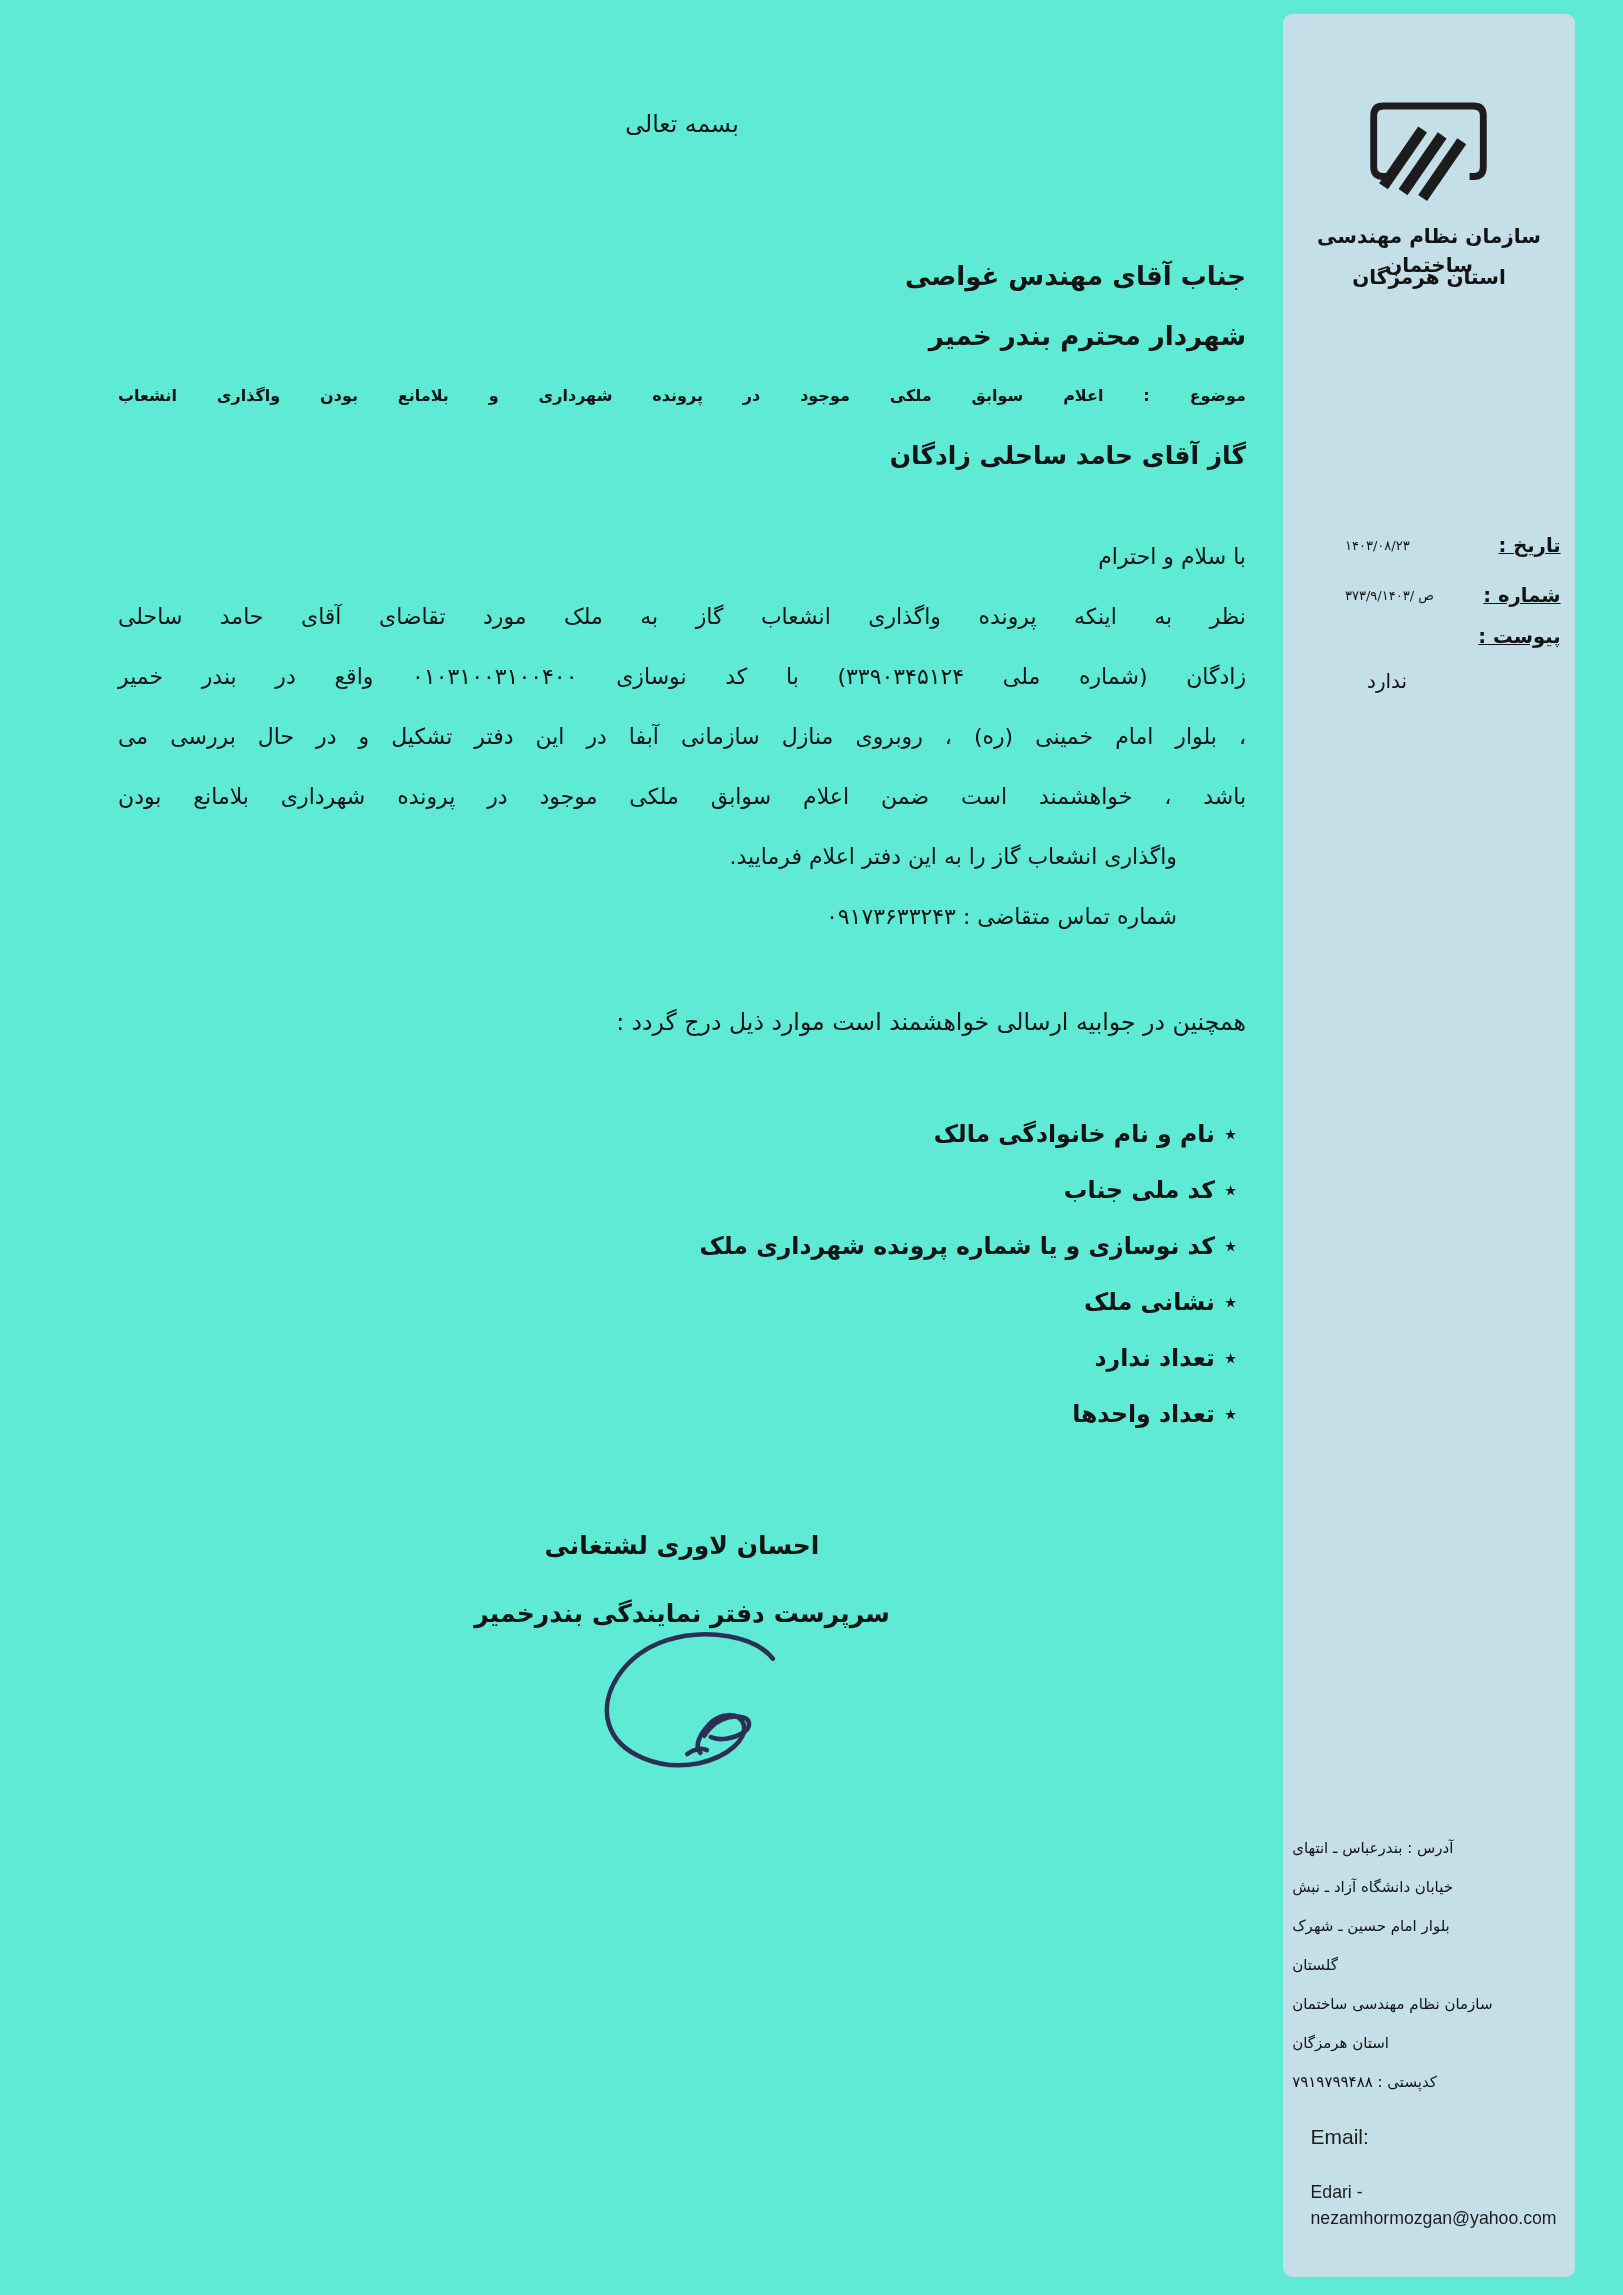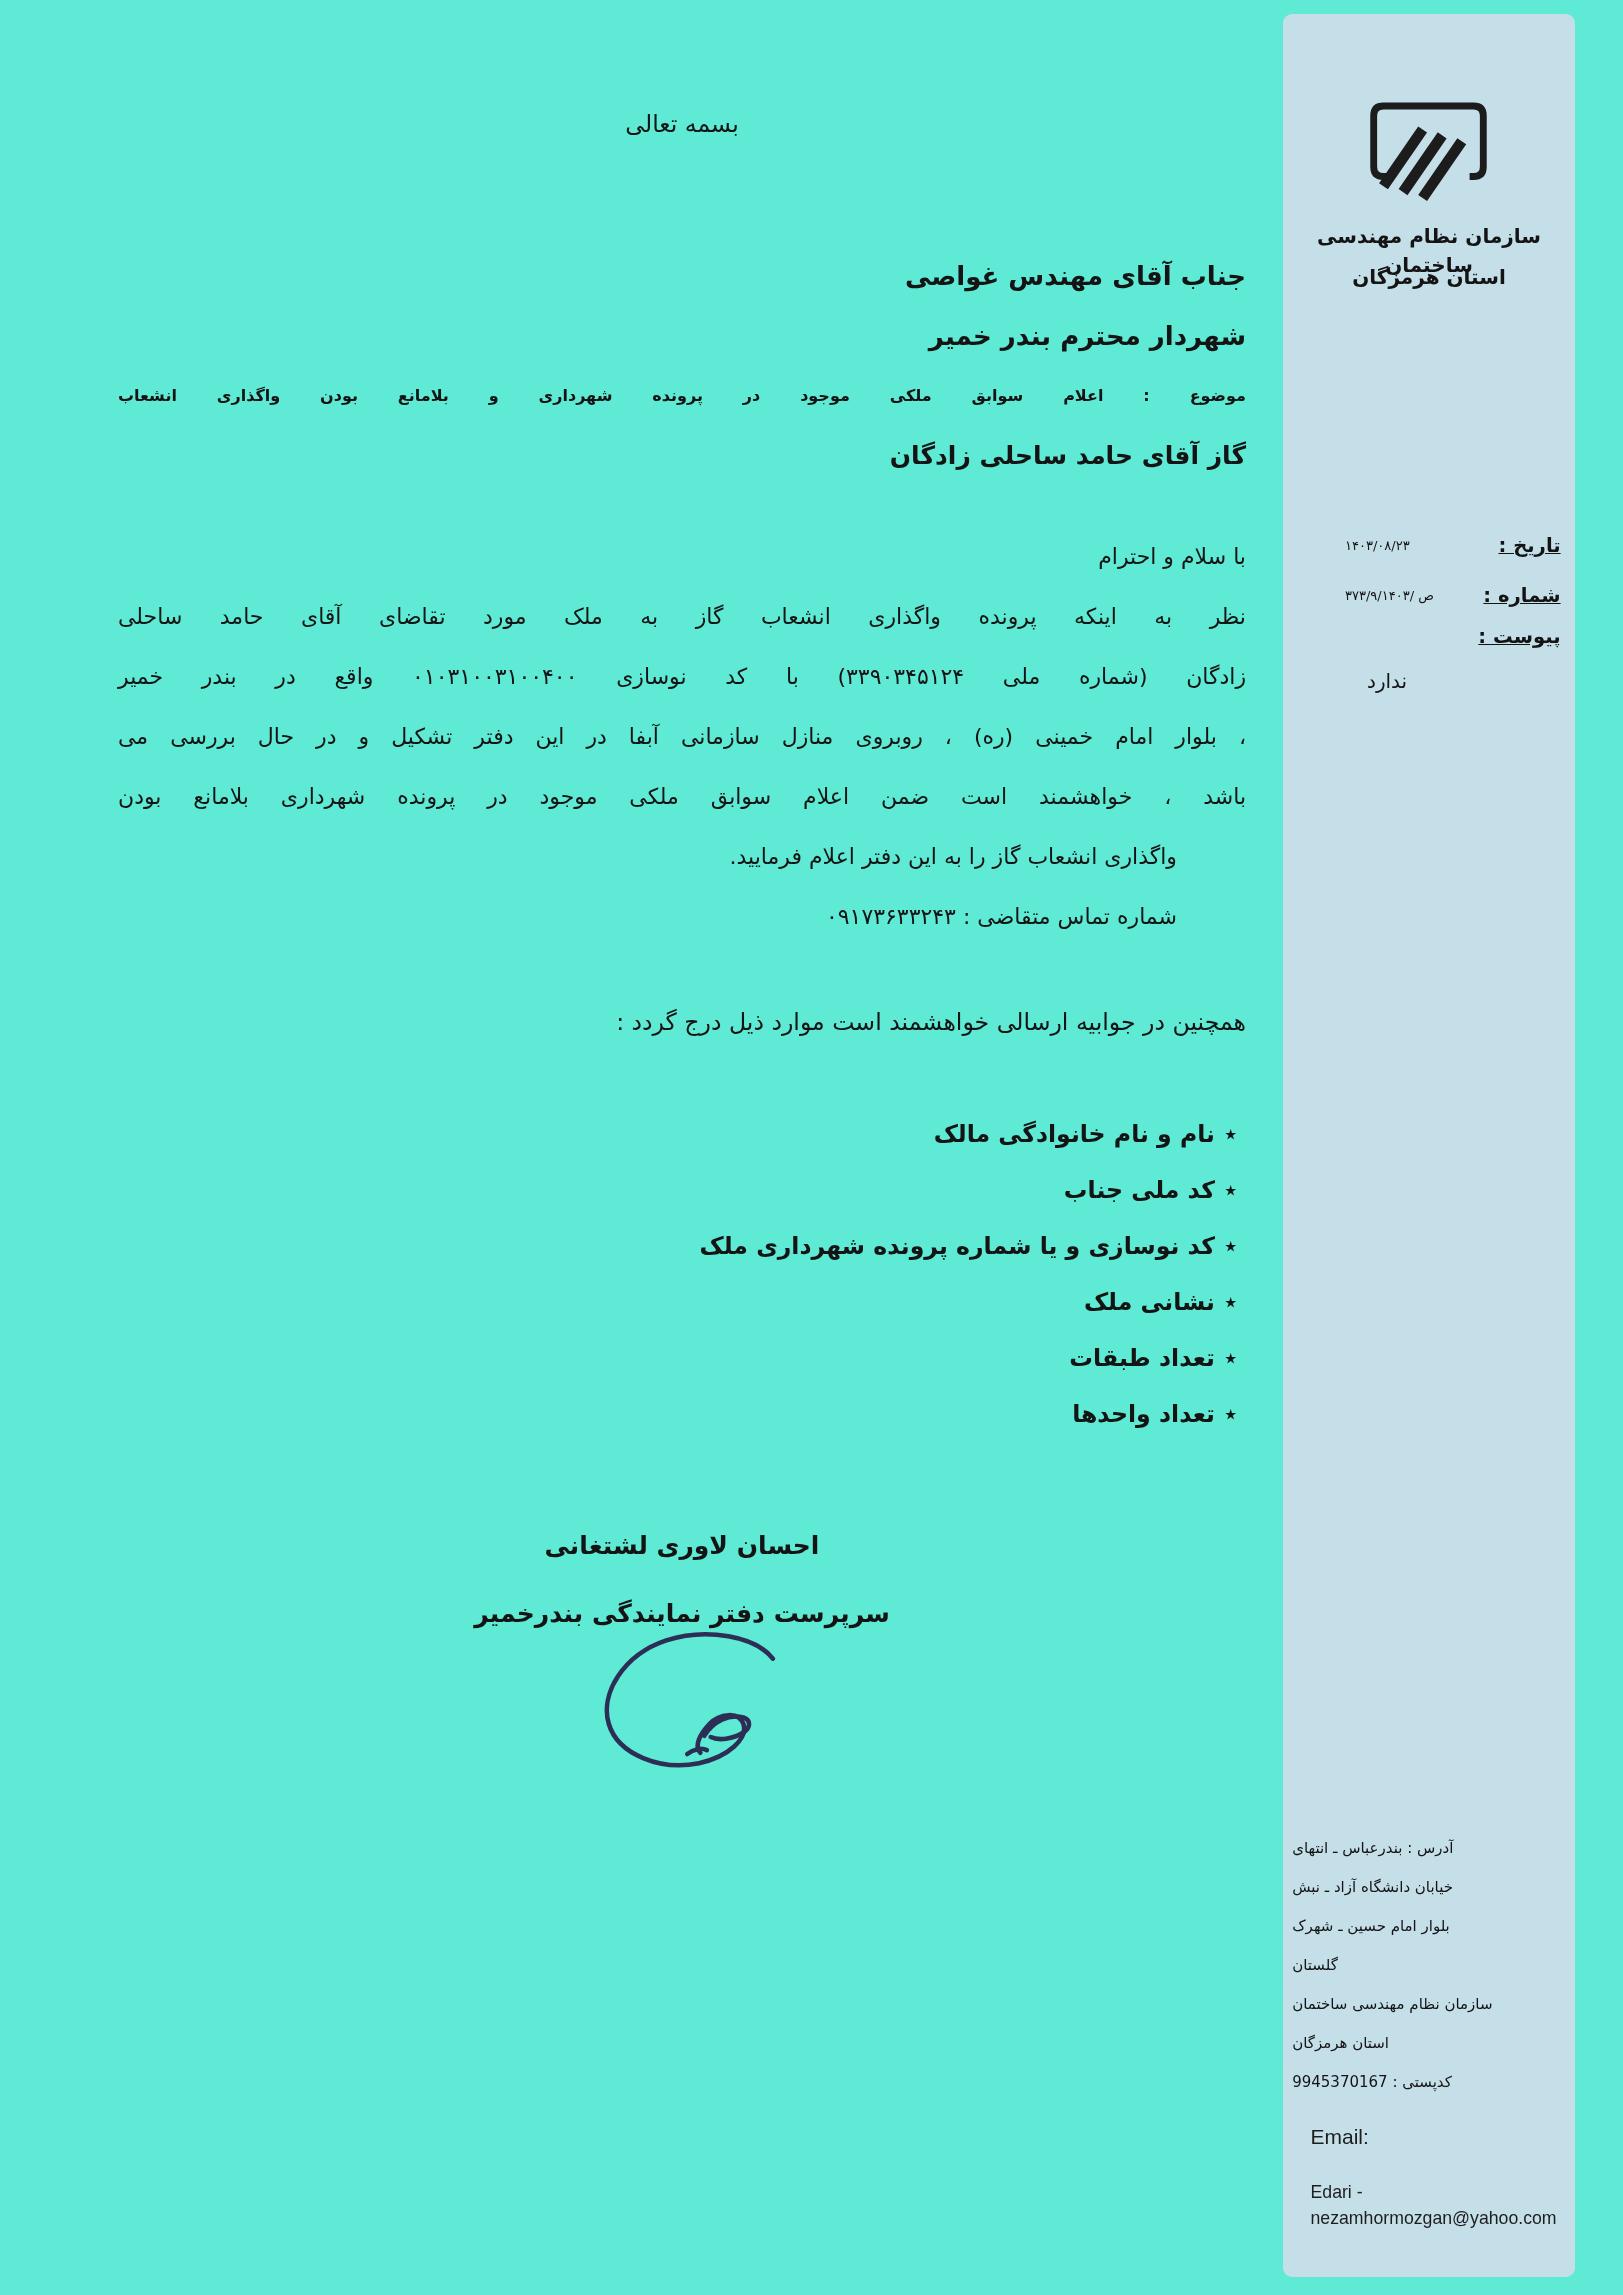--- a/index.html
+++ b/index.html
@@ -75,21 +75,21 @@
     <div class="indent-r">شماره تماس متقاضی : ۰۹۱۷۳۶۳۳۲۴۳</div>
   </div>
 
   <div id="section-note" class="rtl">همچنین در جوابیه ارسالی خواهشمند است موارد ذیل درج گردد :</div>
 
   <div id="req-list" class="rtl">
     <div class="li"><span class="bullet">٭</span><span>نام و نام خانوادگی مالک</span></div>
     <div class="li"><span class="bullet">٭</span><span>کد ملی جناب</span></div>
     <div class="li"><span class="bullet">٭</span><span>کد نوسازی و یا شماره پرونده شهرداری ملک</span></div>
     <div class="li"><span class="bullet">٭</span><span>نشانی ملک</span></div>
-    <div class="li"><span class="bullet">٭</span><span>تعداد طبقات</span></div>
+    <div class="li"><span class="bullet">٭</span><span>تعداد ندارد</span></div>
     <div class="li"><span class="bullet">٭</span><span>تعداد واحدها</span></div>
   </div>
 
   <div id="sig-name" class="rtl">احسان لاوری لشتغانی</div>
   <div id="sig-title" class="rtl">سرپرست دفتر نمایندگی بندرخمیر</div>
   <svg id="sig-scribble" viewBox="0 0 310 225">
     <g fill="none" stroke="#2c2e55" stroke-width="7" stroke-linecap="round" stroke-linejoin="round">
       <path d="M281,50 C255,16 180,2 118,22 C52,44 16,104 30,150 C44,197 110,222 168,210 C214,200 243,172 236,150 C229,130 199,134 184,150 C170,165 160,183 170,194"></path>
       <path d="M176,168 C190,146 214,134 236,140 C248,144 247,156 236,163 C220,173 198,176 186,170"></path>
       <path d="M150,196 C160,188 172,186 180,190"></path>
@@ -121,21 +121,21 @@
     </div>
     <div id="attach-value" class="rtl">ندارد</div>
 
     <div id="address-block" class="rtl">
       <div>آدرس : بندرعباس ـ انتهای</div>
       <div>خیابان دانشگاه آزاد ـ نبش</div>
       <div>بلوار امام حسین ـ شهرک</div>
       <div>گلستان</div>
       <div>سازمان نظام مهندسی ساختمان</div>
       <div>استان هرمزگان</div>
-      <div>کدپستی : 9945370167</div>
+      <div>کدپستی : ۷۹۱۹۷۹۹۴۸۸</div>
     </div>
 
     <div id="email-label">Email:</div>
     <div id="email-value">Edari - nezamhormozgan@yahoo.com</div>
   </div>
 
 </div>
 
 
 </body></html>

